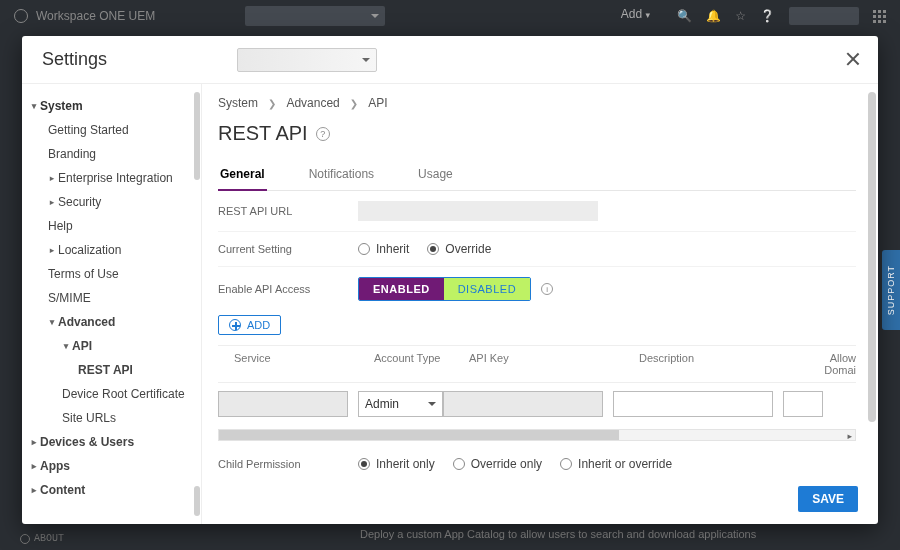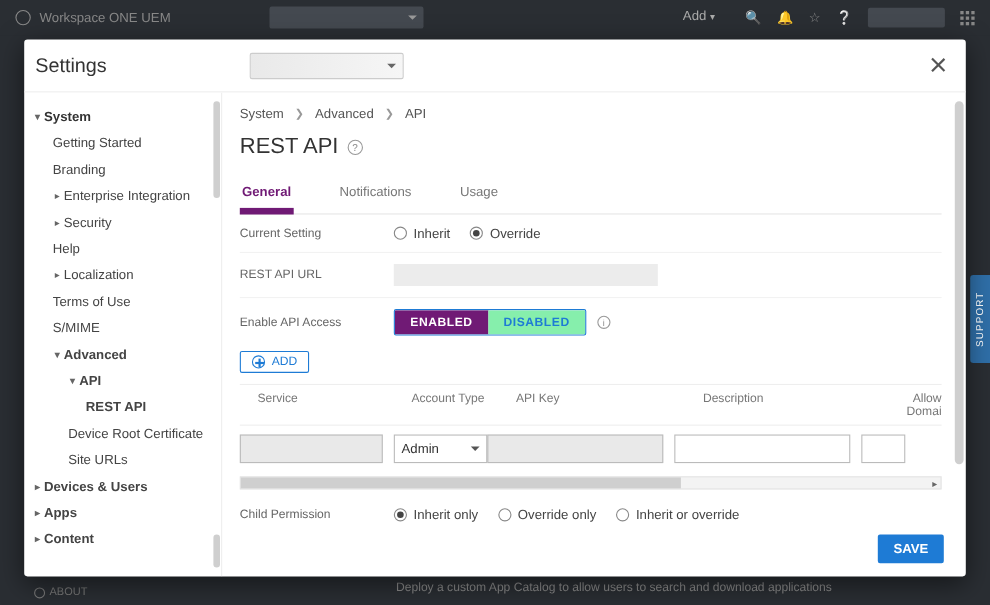--- a/index.html
+++ b/index.html
@@ -43,37 +43,37 @@
   }
   .top-header .add-btn{ position:absolute; right:250px; top:7px; color:#aaa; font-size:12px; cursor:pointer;}
   .grid-icon{ display:grid; grid-template-columns:repeat(3,3px); grid-template-rows:repeat(3,3px); gap:2px;}
   .grid-icon span{ background:#888; width:3px; height:3px;}
 
   
   .bg-content {
     position:absolute; left:360px; top:528px; color:#888; font-size:11px; white-space:nowrap;
   }
   .about-footer{
-    position:absolute; left:31px; bottom:6px; color:#777; font-size:10px; display:flex; align-items:center; gap:4px;
+    position:absolute; left:20px; bottom:6px; color:#777; font-size:10px; display:flex; align-items:center; gap:4px;font-family:Liberation Mono, monospace;
   }
   .about-footer .info-circ{ width:10px;height:10px;border:1px solid #777;border-radius:50%;}
 
   
   .modal {
     position:absolute;
     top:36px; left:22px; right:22px; bottom:26px;
     background:#fff;
     border-radius:3px;
     box-shadow:0 6px 24px rgba(0,0,0,.5);
     display:flex;
     flex-direction:column;
     overflow:hidden;
   }
   .modal-header{
-    height:48px; display:flex; align-items:center; padding:0 10px; border-bottom:1px solid #eee;
+    height:48px; display:flex; align-items:center; padding:0 20px; border-bottom:1px solid #eee;
     position:relative;
   }
   .modal-title{ font-size:18px; font-weight:400; color:#333;}
   .modal-select{
     margin-left:130px; width:140px; height:24px;
     background:linear-gradient(to right,#e9e9e9,#f6f6f6);
     border:1px solid #ccc; border-radius:2px; position:relative;
   }
   .modal-select::after{content:"";position:absolute;right:6px;top:9px;border:4px solid transparent;border-top-color:#666;}
   .modal-close{
@@ -129,41 +129,41 @@
     font-size:20px; font-weight:400; margin-top:12px; display:flex; align-items:center; gap:8px; color:#333;
   }
   .page-title .help{
     width:14px;height:14px;border:1px solid #999;border-radius:50%; font-size:9px;color:#888; display:flex;align-items:center;justify-content:center;
   }
 
   .tabs{
     display:flex; gap:40px; margin-top:22px; border-bottom:1px solid #e6e6e6; font-size:12px;
   }
   .tab{ padding:0 2px 8px 2px; color:#777; cursor:pointer;}
-  .tab.active{ color:#701a75; border-bottom:6px solid #701a75; font-weight:600; margin-bottom:-1px;}
+  .tab.active{ color:#000000; border-bottom:2px solid #701a75; font-weight:600; margin-bottom:-1px;}
 
   .form-row{
     display:flex; align-items:center; padding:10px 0; border-bottom:1px solid #f2f2f2;
   }
   .form-row.noborder{ border-bottom:none;}
   .form-label{ width:140px; font-size:11px; color:#666;}
   .radio{ display:flex; align-items:center; gap:6px; margin-right:18px; font-size:12px; color:#444;}
   .radio .r{
     width:12px;height:12px;border:1px solid #888;border-radius:50%; position:relative;
   }
   .radio .r.checked::after{
     content:""; position:absolute; left:2px; top:2px; width:6px; height:6px; background:#444; border-radius:50%;
   }
   .url-stub{
     width:240px; height:20px; background:#ececec;
   }
   .btn-group{ display:flex; border:1px solid #1e7bd5; border-radius:2px; overflow:hidden;}
   .btn-group .seg{ padding:5px 14px; font-size:11px; letter-spacing:.5px;}
   .btn-group .seg.on{ background:#701a75; color:#fff; font-weight:600;}
-  .btn-group .seg.off{ background:#86efac; color:#1e7bd5; font-weight:700;}
+  .btn-group .seg.off{ background:#bef264; color:#1e7bd5; font-weight:400;}
   .info-icn{
     width:12px;height:12px;border:1px solid #999;border-radius:50%; margin-left:10px; font-size:8px; color:#888; display:flex;align-items:center;justify-content:center;
   }
 
   .add-btn2{
     display:inline-flex; align-items:center; gap:6px; border:1px solid #1e7bd5; color:#1e7bd5;
     padding:3px 10px; font-size:11px; border-radius:2px; margin-top:4px; cursor:pointer;
   }
   .add-btn2 .plus{
     width:12px;height:12px;border:1.5px solid #1e7bd5;border-radius:50%; position:relative;
@@ -356,34 +356,34 @@
           <span class="help">?</span>
         </div>
 
         <div class="tabs">
           <div class="tab active">General</div>
           <div class="tab">Notifications</div>
           <div class="tab">Usage</div>
         </div>
 
         <div class="form-row">
+          <div class="form-label">REST API URL</div>
+          <div class="url-stub"></div>
+        </div>
+
+        <div class="form-row">
           <div class="form-label">Current Setting</div>
           <label class="radio">
               <span class="r"></span>
               <span>Inherit</span>
             </label>
           <label class="radio">
               <span class="r checked"></span>
               <span>Override</span>
             </label>
-        </div>
-
-        <div class="form-row">
-          <div class="form-label">REST API URL</div>
-          <div class="url-stub"></div>
         </div>
 
         <div class="form-row noborder">
           <div class="form-label">Enable API Access</div>
           <div class="btn-group">
             <div class="seg on">ENABLED</div>
             <div class="seg off">DISABLED</div>
           </div>
           <div class="info-icn">i</div>
         </div>

